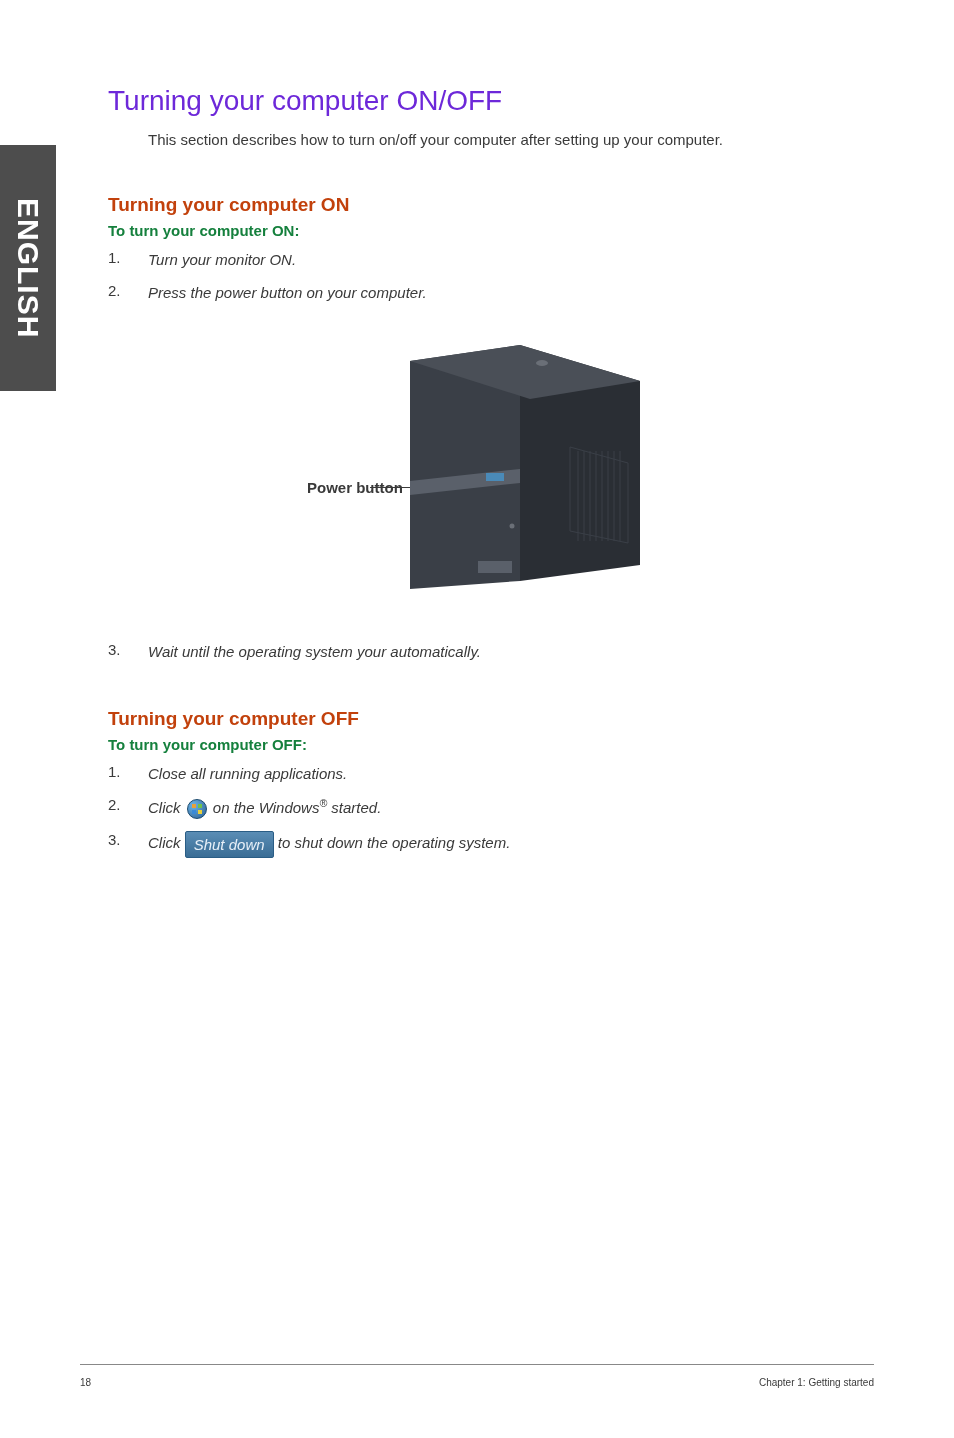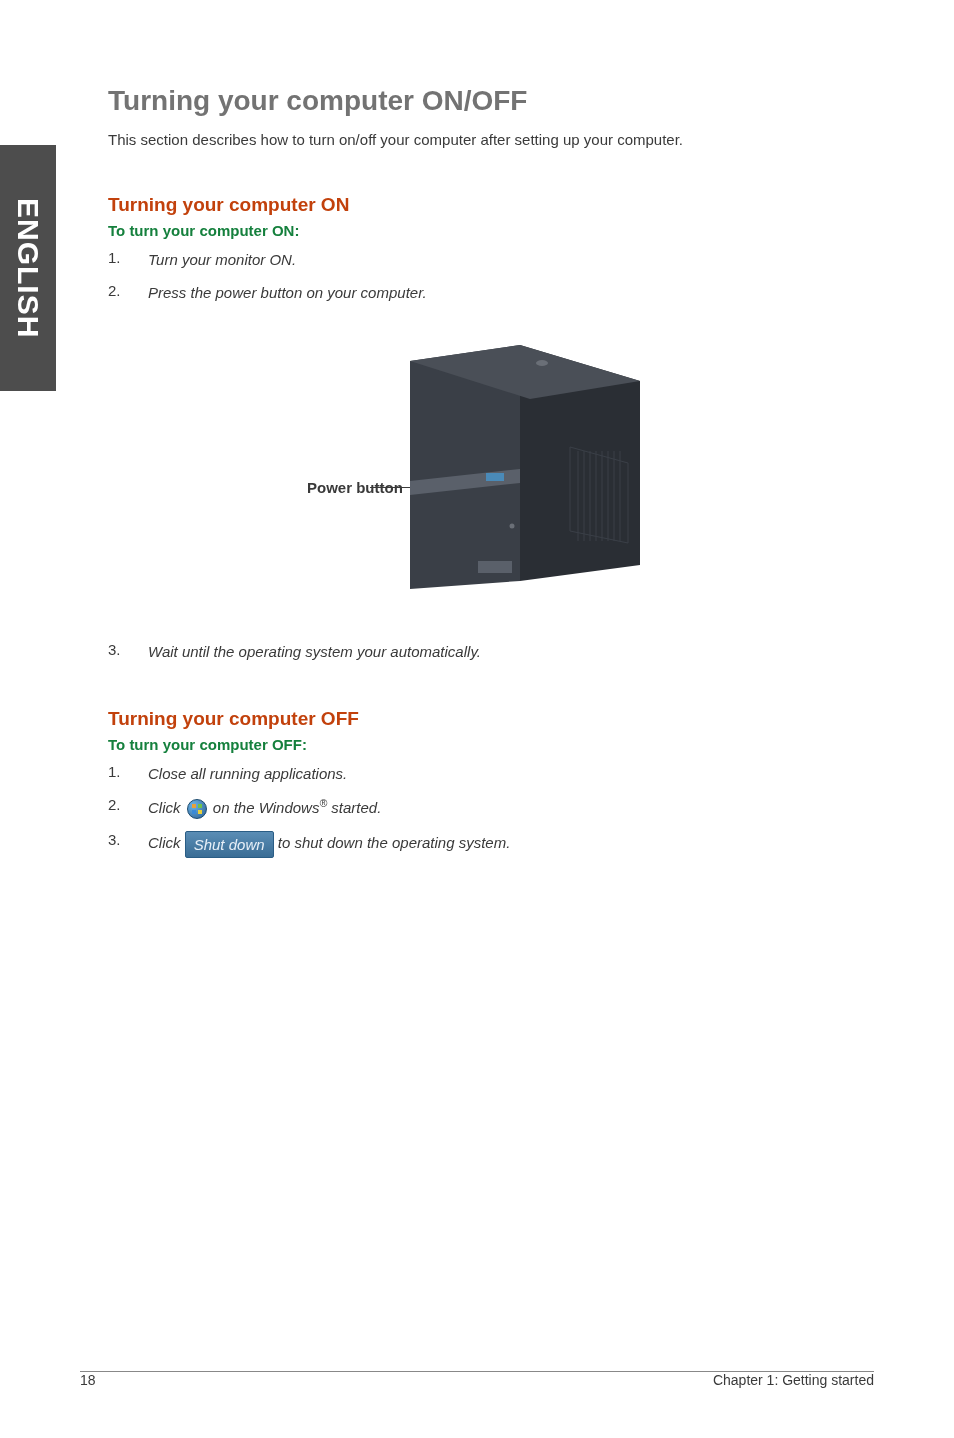--- a/index.html
+++ b/index.html
@@ -33,28 +33,29 @@
     font-family: Arial, sans-serif;
   }
   .content {
     position: absolute;
     left: 108px;
     top: 85px;
     width: 760px;
   }
   h1 {
     font-size: 28px;
-    font-weight: bold;
-    color: #737373;
+    font-weight: normal;
+    color: #6d28d9;
     margin-bottom: 14px;
   }
   .intro {
     font-size: 15px;
     color: #3a3a3a;
     margin-bottom: 46px;
+    margin-left: 40px;
   }
   h2 {
     font-size: 19px;
     font-weight: bold;
     color: #c2410c;
     margin-bottom: 6px;
   }
   .subbold {
     font-size: 15px;
     font-weight: bold;
@@ -142,22 +143,22 @@
     padding: 2px 8px;
     border-radius: 2px;
     font-family: "Segoe UI", Arial, sans-serif;
   }
   .footer {
     position: absolute;
     bottom: 50px;
     left: 80px;
     right: 80px;
     border-top: 1px solid #888;
-    padding-top: 0;
-    font-size: 14px;
+    padding-top: 12px;
+    font-size: 10px;
     color: #3a3a3a;
     display: flex;
     justify-content: space-between;
   }
   sup { font-size: 0.7em; }
 </style>
 </head>
 <body>
 
 <div class="side-tab">

